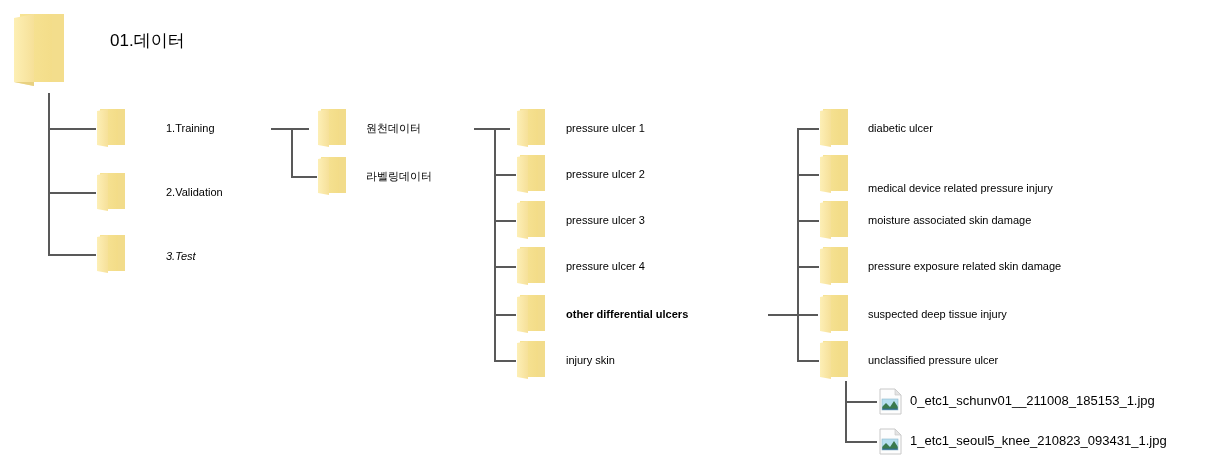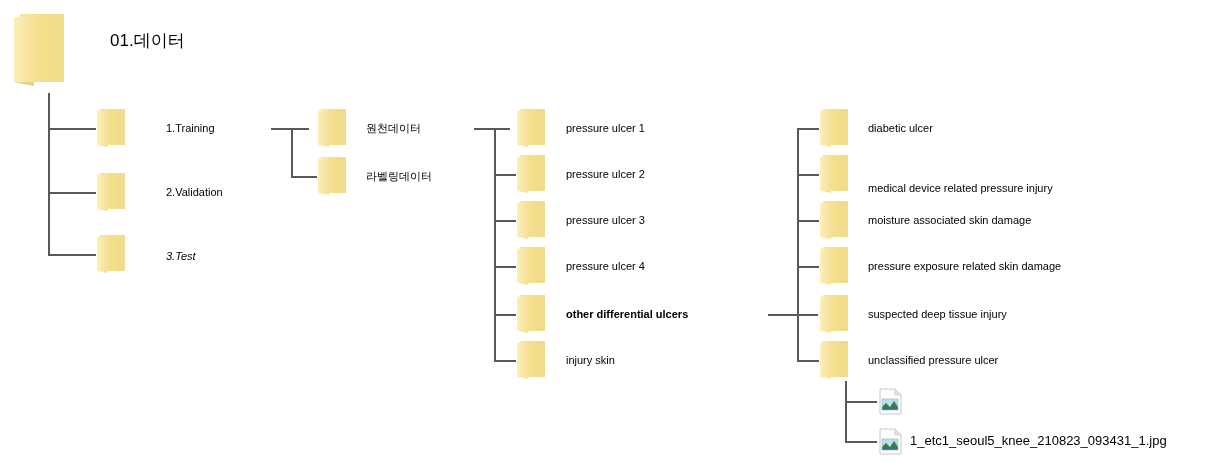--- a/index.html
+++ b/index.html
@@ -289,20 +289,21 @@
   <div class="fileicon" style="left:879px; top:388px;">
     <svg viewBox="0 0 23 27">
       <path d="M1 1 L16 1 L22 7 L22 26 L1 26 Z" fill="#fdfdfd" stroke="#c8c8c8" stroke-width="1"></path>
       <path d="M16 1 L22 7 L16 7 Z" fill="#e4e4e4" stroke="#c8c8c8" stroke-width="0.7"></path>
       <rect x="3" y="11" width="16" height="11" fill="#b7dff0"></rect>
       <path d="M3 19 L7 15 L11 19 L15 13 L19 19 L19 22 L3 22 Z" fill="#3a7a4e"></path>
       <path d="M3 20.5 L19 20.5 L19 22 L3 22 Z" fill="#2e6b8f"></path>
       <rect x="3" y="11" width="16" height="11" fill="none" stroke="#8fb9cc" stroke-width="0.6"></rect>
     </svg>
   </div>
+  <div class="label label-file" style="left:910px; top:393px;">0_etc1_schunv01__211008_185153_1.jpg</div>
 
   <div class="fileicon" style="left:879px; top:428px;">
     <svg viewBox="0 0 23 27">
       <path d="M1 1 L16 1 L22 7 L22 26 L1 26 Z" fill="#fdfdfd" stroke="#c8c8c8" stroke-width="1"></path>
       <path d="M16 1 L22 7 L16 7 Z" fill="#e4e4e4" stroke="#c8c8c8" stroke-width="0.7"></path>
       <rect x="3" y="11" width="16" height="11" fill="#b7dff0"></rect>
       <path d="M3 19 L7 15 L11 19 L15 13 L19 19 L19 22 L3 22 Z" fill="#3a7a4e"></path>
       <path d="M3 20.5 L19 20.5 L19 22 L3 22 Z" fill="#2e6b8f"></path>
       <rect x="3" y="11" width="16" height="11" fill="none" stroke="#8fb9cc" stroke-width="0.6"></rect>
     </svg>

